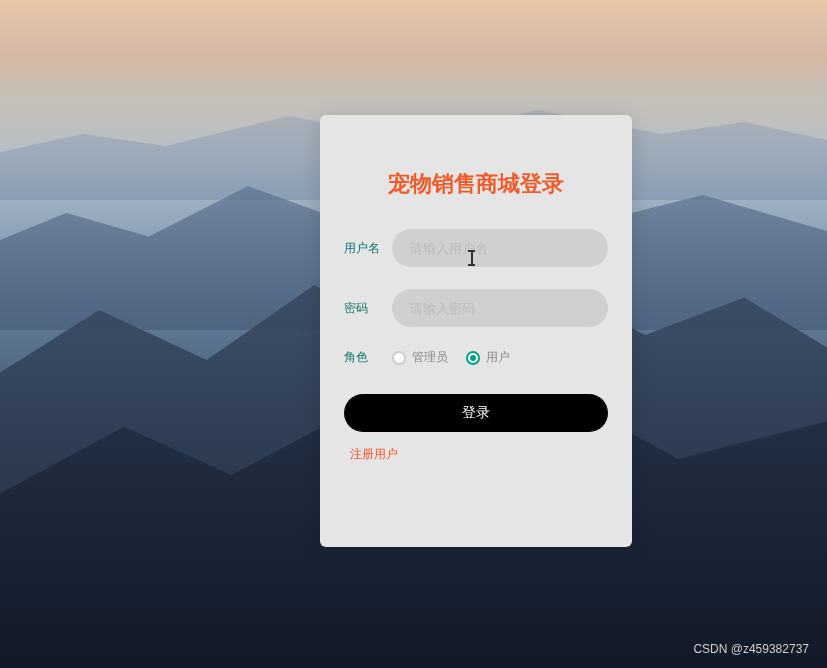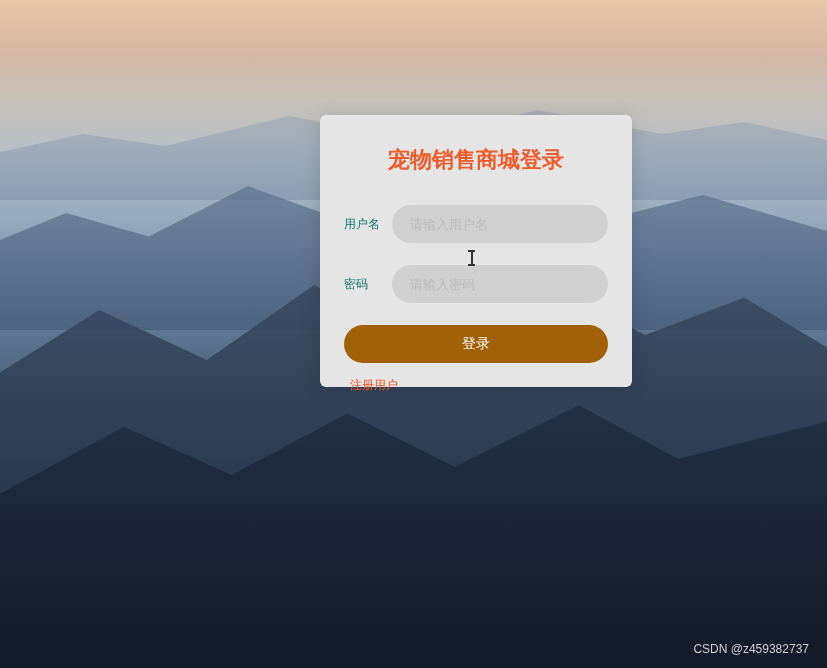--- a/index.html
+++ b/index.html
@@ -60,24 +60,24 @@
       height: 268px;
       background: linear-gradient(180deg, rgba(35,48,68,0.95) 0%, rgba(18,25,40,1) 100%);
       clip-path: polygon(0 35%, 15% 10%, 28% 28%, 42% 5%, 55% 25%, 70% 2%, 82% 22%, 100% 8%, 100% 100%, 0 100%);
     }
     
     .login-card {
       position: absolute;
       left: 320px;
       top: 115px;
       width: 312px;
-      height: 272px;
+      height: 432px;
       background: #e5e5e5;
       border-radius: 6px;
-      padding: 12px 24px;
+      padding: 36px 24px;
       box-shadow: 0 4px 20px rgba(0,0,0,0.15);
     }
     
     .login-title {
       text-align: center;
       color: #f15a29;
       font-size: 22px;
       font-weight: bold;
       margin-bottom: 30px;
       margin-top: 18px;
@@ -156,21 +156,21 @@
     }
     
     .radio-label {
       font-size: 12px;
       color: #888;
     }
     
     .login-button {
       width: 100%;
       height: 38px;
-      background: #a16207;
+      background: #000000;
       border: none;
       border-radius: 19px;
       color: #fff;
       font-size: 14px;
       cursor: pointer;
       margin-bottom: 12px;
     }
     
     .register-link {
       color: #f15a29;
@@ -232,20 +232,33 @@
   <div class="form-row">
     <label class="form-label">用户名</label>
     <input class="form-input" type="text" placeholder="请输入用户名" style="">
   </div>
   
   <div class="form-row">
     <label class="form-label">密码</label>
     <input class="form-input" type="password" placeholder="请输入密码" style="">
   </div>
   
+  <div class="role-row">
+    <label class="form-label">角色</label>
+    <div class="radio-group">
+      <div class="radio-item">
+        <span class="radio-circle"></span>
+        <span class="radio-label">管理员</span>
+      </div>
+      <div class="radio-item">
+        <span class="radio-circle checked"></span>
+        <span class="radio-label">用户</span>
+      </div>
+    </div>
+  </div>
   
   <button class="login-button">登录</button>
   
   <a class="register-link">注册用户</a>
 </div>
 
 <div class="text-cursor"></div>
 
 <div class="watermark">CSDN @z459382737</div>
 

